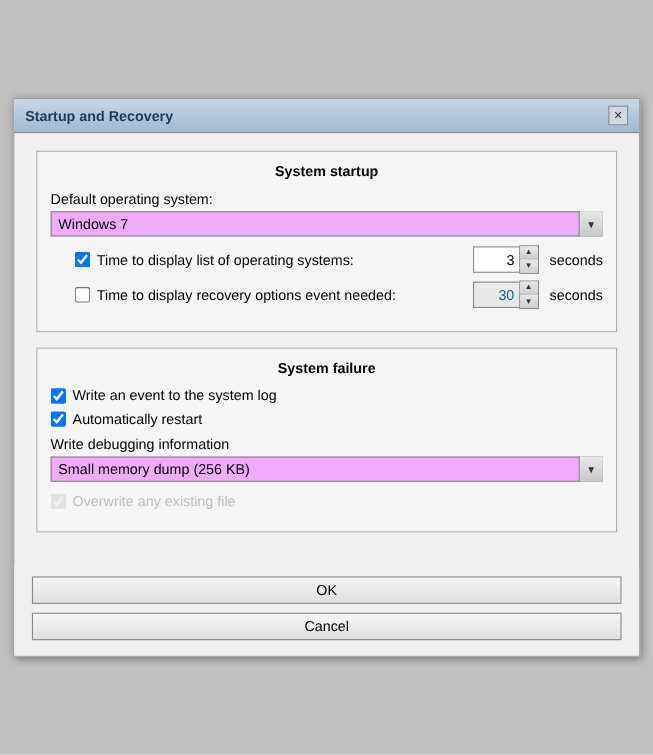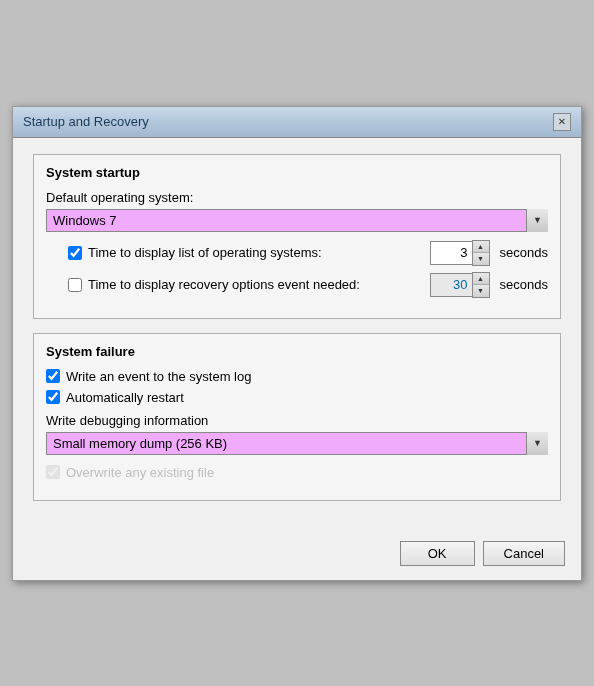--- a/index.html
+++ b/index.html
@@ -33,21 +33,21 @@
       background: linear-gradient(to bottom, #c8d8e8, #a0b8d0);
       padding: 6px 10px;
       display: flex;
       justify-content: space-between;
       align-items: center;
       border-bottom: 1px solid #888;
     }
 
     .title-bar-title {
       font-size: 13px;
-      font-weight: normal;
+      font-weight: bold;
       color: #1a3a5a;
     }
 
     .title-bar-controls {
       display: flex;
       gap: 4px;
     }
 
     .title-bar-btn {
       width: 18px;
@@ -72,20 +72,21 @@
       padding: 10px 12px 14px 12px;
       margin-bottom: 14px;
       position: relative;
       background: #f5f5f5;
     }
 
     .section-title {
       font-weight: bold;
       margin-bottom: 10px;
       font-size: 13px;
+      text-align: center;
     }
 
     .field-group {
       margin-bottom: 8px;
     }
 
     .field-label {
       display: block;
       margin-bottom: 4px;
       font-size: 13px;
@@ -228,20 +229,21 @@
       background: white;
       font-size: 13px;
     }
 
     .dialog-footer {
       padding: 10px 16px 14px 16px;
       display: flex;
       justify-content: flex-end;
       gap: 8px;
       background: #f0f0f0;
+      flex-direction: column;
     }
 
     .dialog-btn {
       padding: 4px 20px;
       border: 1px solid #888;
       background: linear-gradient(to bottom, #f5f5f5, #e0e0e0);
       font-size: 13px;
       cursor: pointer;
       min-width: 75px;
       text-align: center;

